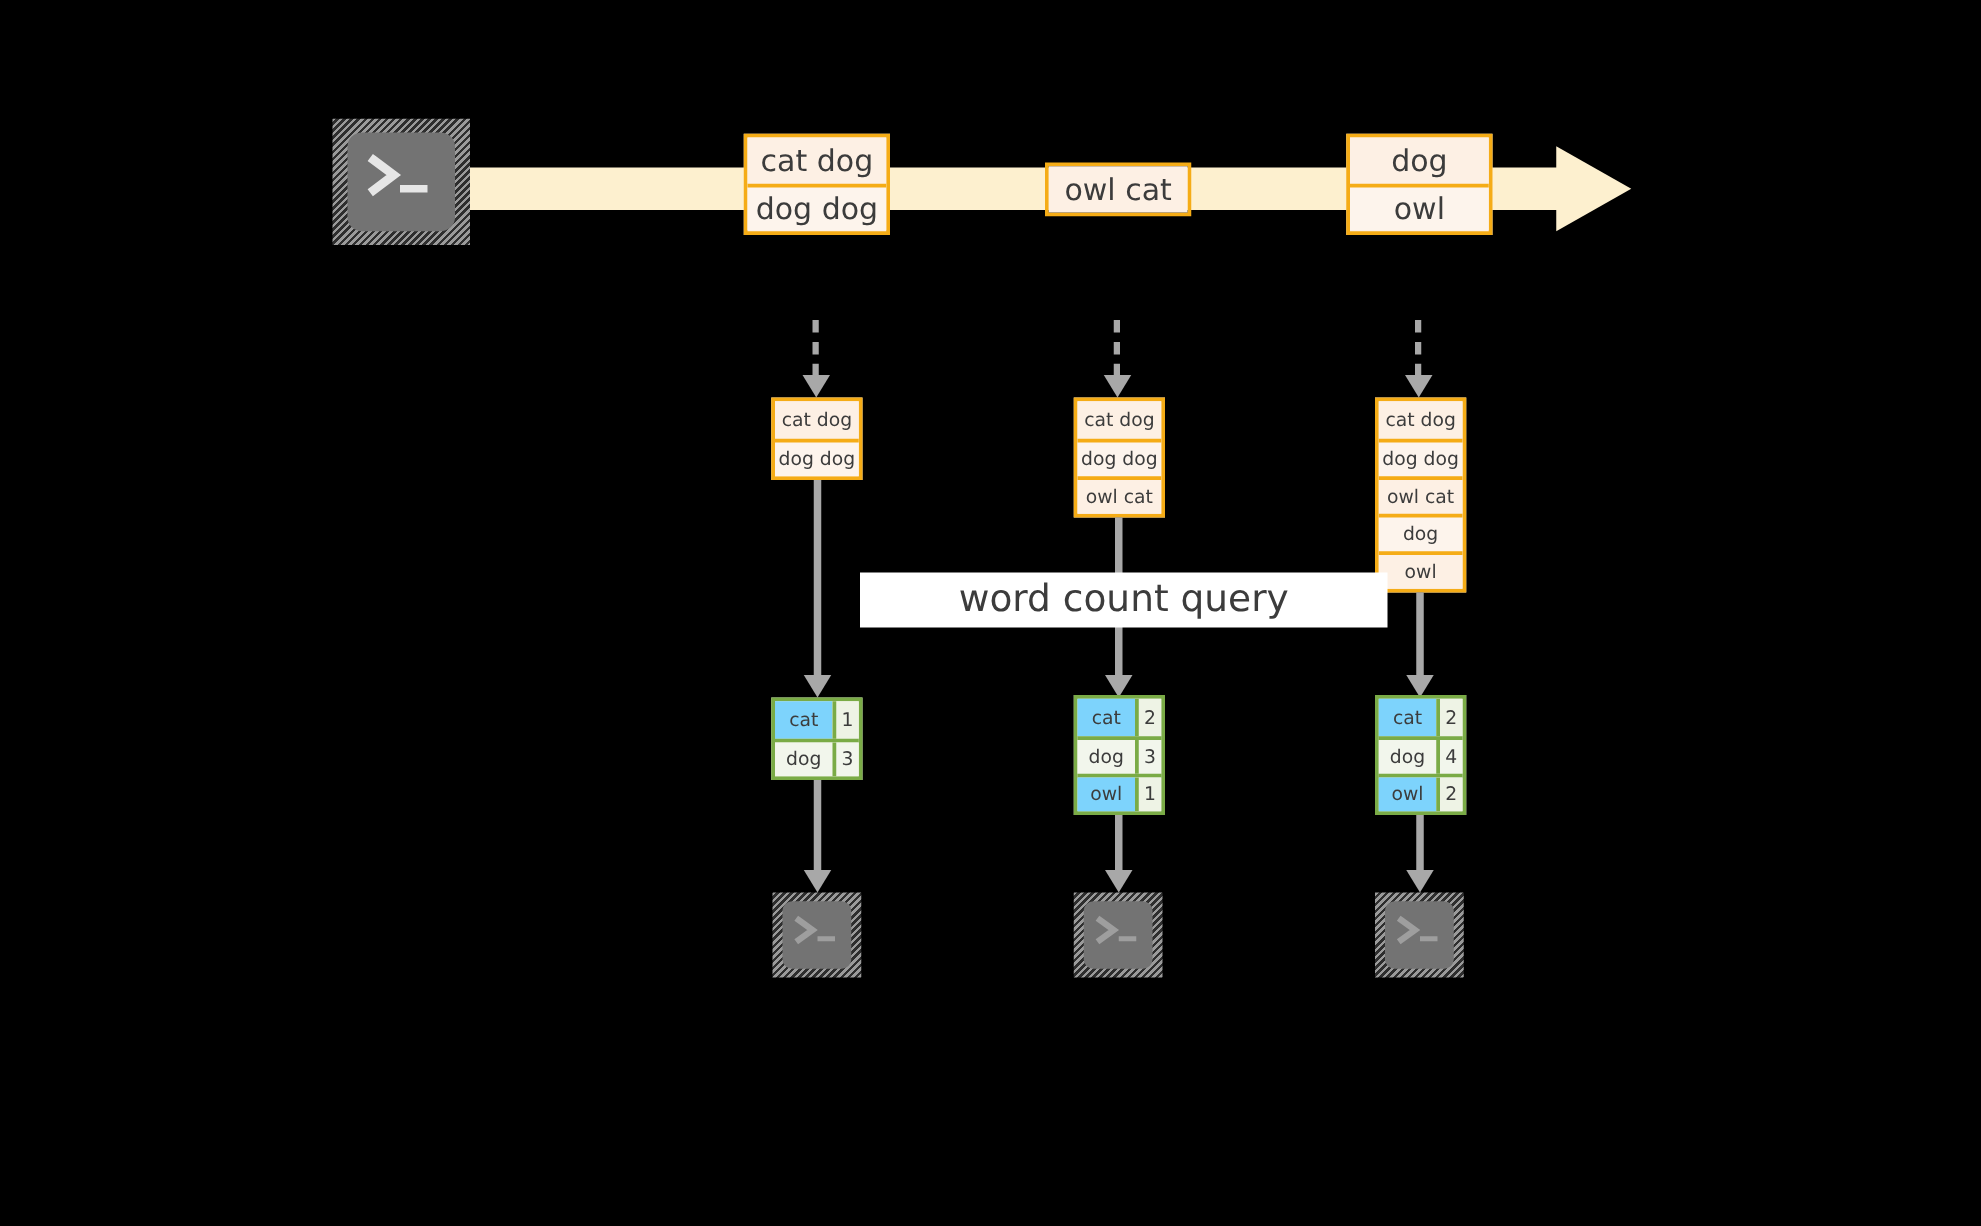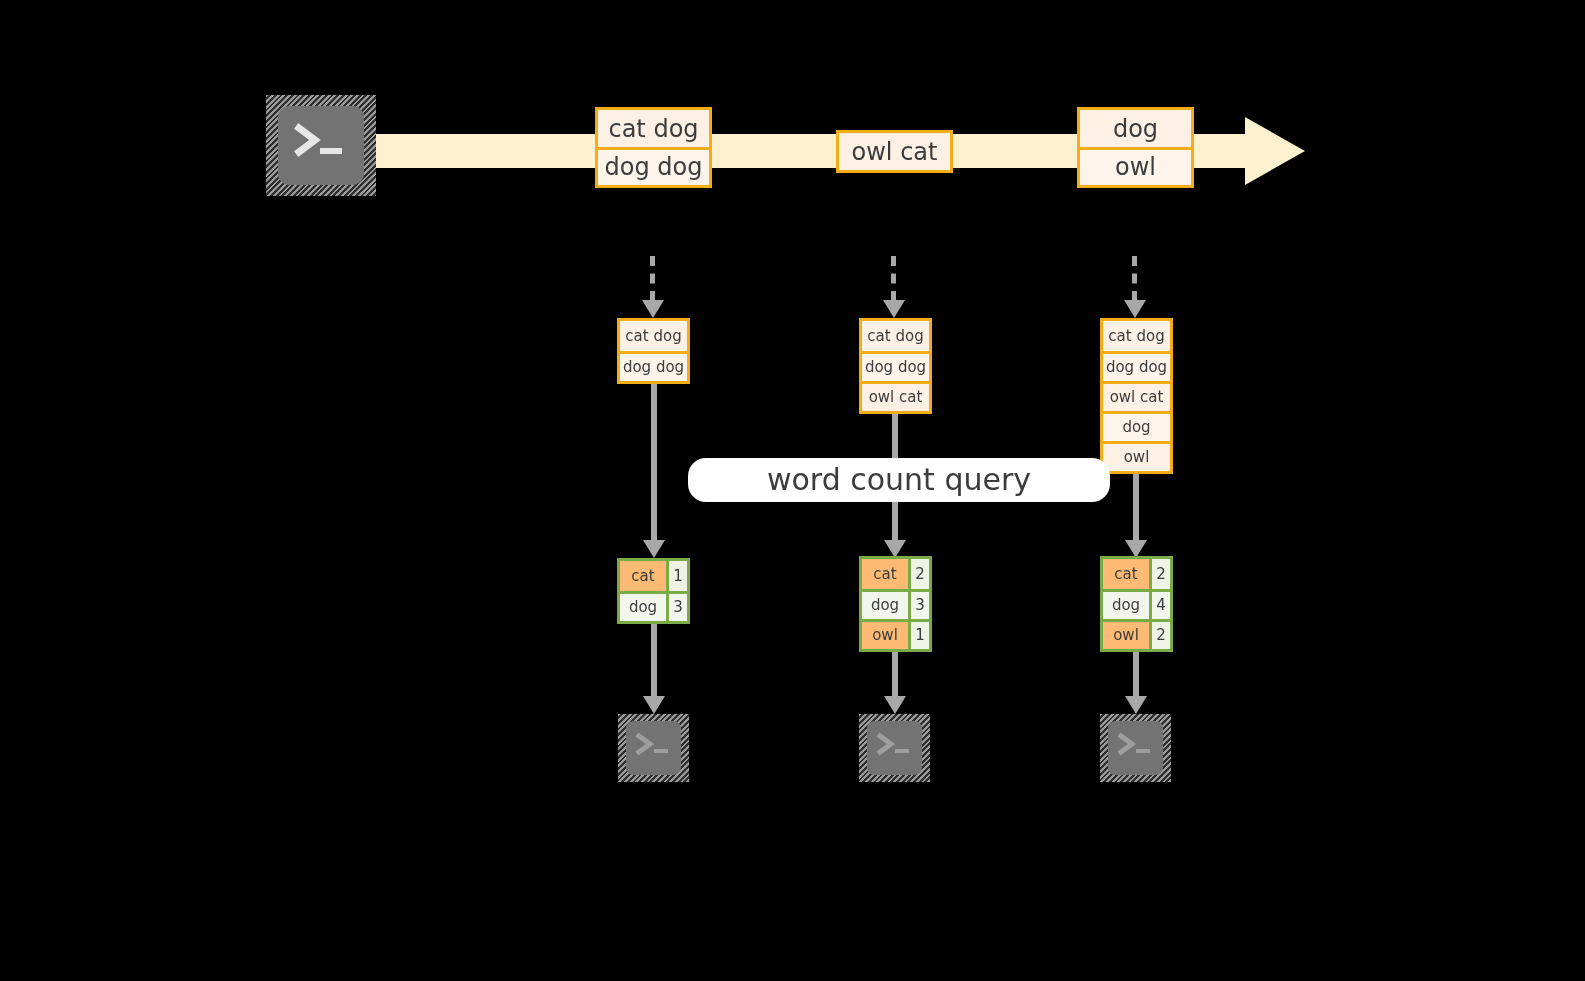--- a/index.html
+++ b/index.html
@@ -87,21 +87,21 @@
     display:flex;
     height:30px;
     box-sizing:border-box;
   }
   .tbl .row + .row{border-top:3px solid #7aab46;}
   .tbl .row .k,.tbl .row .v{
     display:flex;align-items:center;justify-content:center;
     box-sizing:border-box;
     line-height:1;
   }
-  .tbl .row .k{flex:0 0 46px;background:#fdba74;}
+  .tbl .row .k{flex:0 0 46px;background:#7dd3fc;}
   .tbl .row .v{flex:1 1 auto;border-left:3px solid #7aab46;background:#eef3e5;}
   .tbl .row.alt .k{background:#f2f6ec;}
   .tbl .row.alt .v{background:#f2f6ec;}
 
   
   .conn{position:absolute;}
   .conn .shaft{
     position:absolute;left:0;top:0;width:100%;
     background:#a8a8a8;
   }
@@ -283,15 +283,15 @@
   </div>
 
   <div class="terminal" style="left:1100px;top:714px;width:71px;height:68px;">
     <div class="inner"></div>
     <svg viewBox="0 0 71 68">
       <path d="M21 22 L32 30 L21 38" fill="none" stroke="#9e9e9e" stroke-width="5" stroke-linecap="square"></path>
       <rect x="36" y="35" width="14" height="4" fill="#9e9e9e"></rect>
     </svg>
   </div>
 
-  <div class="query-label" style="left:688px;top:458px;width:422px;height:44px;border-radius:18px;">word count query</div>
+  <div class="query-label" style="left:688px;top:458px;width:422px;height:44px;">word count query</div>
 
 </div>
 
 </body></html>

